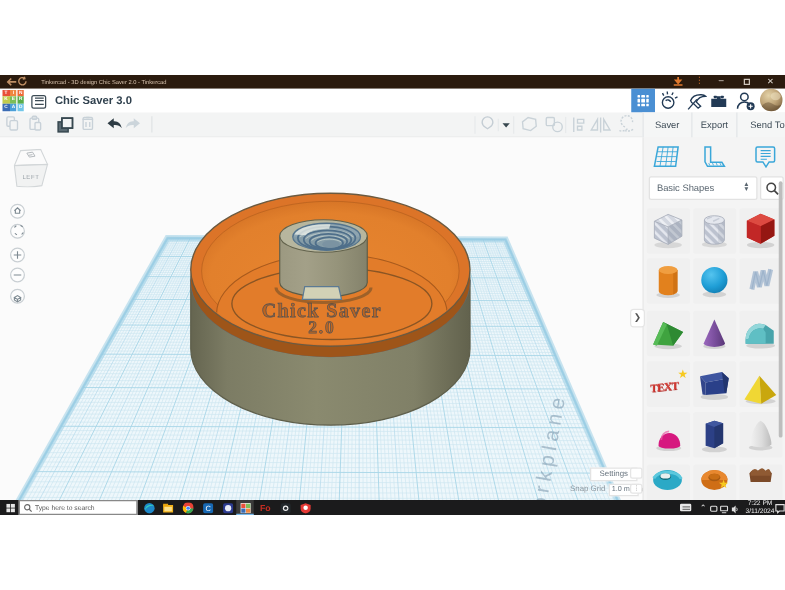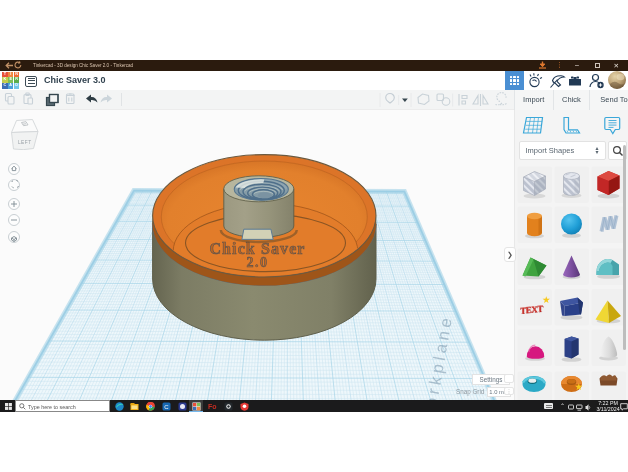--- a/index.html
+++ b/index.html
@@ -100,22 +100,22 @@
 <g stroke="#c9d2d8" stroke-width="1.1" fill="none">
 <path d="M40,7.5 l4.5,-3.5 l6,1.5 l0.5,5.5 l-4.5,3.5 l-6,-1.5 Z"></path>
 <rect x="59" y="4" width="6.5" height="6.5" rx="1"></rect>
       <circle cx="68" cy="11.5" r="3.8"></circle>
 <path d="M74.6,3.5 v13" stroke="#e4e7e9" stroke-width="0.8"></path>
 <path d="M81,4 v11.5 M84,5.5 h5 v3 h-5 Z M84,11 h3.5 v3 h-3.5 Z"></path>
 <path d="M102.5,4 v12 M100,14 l-5,0 l5,-8.5 Z M105,14 l5,0 l-5,-8.5 Z"></path>
 <path d="M122,11.5 a4.6,4.6 0 1 1 6,-3.8 M124,13 q-3,2.5 -6.5,1.5 M128.5,13.5 q-3.5,2 -6.5,1" stroke-dasharray="1.6,1.1"></path>
 </g>
 </svg>
-<div class="abs" style="left:513.5px;top:90px;width:39.5px;height:20px;background:#f5f6f6;border-left:1px solid #e2e5e7;color:#3c4a55;font-size:7.5px;line-height:20px;text-align:center">Import</div>
-<div class="abs" style="left:553px;top:90px;width:36px;height:20px;background:#f5f6f6;border-left:1px solid #e2e5e7;color:#3c4a55;font-size:7.5px;line-height:20px;text-align:center">Chick</div>
+<div class="abs" style="left:513.5px;top:90px;width:39.5px;height:20px;background:#f5f6f6;border-left:1px solid #e2e5e7;color:#3c4a55;font-size:7.5px;line-height:20px;text-align:center">Saver</div>
+<div class="abs" style="left:553px;top:90px;width:36px;height:20px;background:#f5f6f6;border-left:1px solid #e2e5e7;color:#3c4a55;font-size:7.5px;line-height:20px;text-align:center">Export</div>
 <div class="abs" style="left:589px;top:90px;width:49px;height:20px;background:#f5f6f6;border-left:1px solid #e2e5e7;color:#3c4a55;font-size:7.5px;line-height:20px;text-align:center">Send To</div>
 <div class="abs" style="left:0;top:110px;width:513.5px;height:290px;background:#fbfbfb;overflow:hidden">
 <svg class="abs" style="left:0;top:-110px" width="628" height="472" viewBox="0 0 628 472">
       <defs>
 <linearGradient id="wallg" x1="0" y1="0" x2="1" y2="0">
           <stop offset="0" stop-color="#656550"></stop>
           <stop offset="0.13" stop-color="#7c7c64"></stop>
           <stop offset="0.45" stop-color="#8a8a6f"></stop>
           <stop offset="0.8" stop-color="#808067"></stop>
           <stop offset="1" stop-color="#62624d"></stop>
@@ -200,21 +200,21 @@
 <svg class="abs" style="left:7px;top:6px" width="100" height="25" viewBox="0 0 100 25">
 <g stroke="#3aa7d9" stroke-width="1.2" fill="none">
 <path d="M4.5,1.5 L20.5,1.5 L18.5,17 L1.5,17 Z"></path>
 <path d="M8.5,1.5 L6,17 M12.5,1.5 L10.5,17 M16.5,1.5 L14.6,17 M4.2,5.4 h16 M3.7,9.3 h15.7 M3.2,13.2 h15.5" stroke-width="0.7"></path>
 <path d="M42,1.5 v12 l2,3.5 h13.5 l-2,-3.2 h-9 v-12.3 Z"></path>
 <path d="M45,14.5 l0.8,1.8 M48,14.5 l0.8,1.8 M51,14.5 l0.8,1.8 M54,14.5 l0.8,1.8" stroke-width="0.7"></path>
 <path d="M84,1.5 h12.5 q1.2,0 1.2,1.2 v9.6 q0,1.2 -1.2,1.2 h-3.2 l-2.5,4 l-2.5,-4 h-4.3 q-1.2,0 -1.2,-1.2 v-9.6 q0,-1.2 1.2,-1.2 Z"></path>
 <path d="M86.5,4.5 h8 M86.5,6.8 h8 M86.5,9.1 h8 M86.5,11.4 h5" stroke-width="0.9"></path>
 </g>
     </svg>
-<div class="abs" style="left:4px;top:31px;width:87px;height:19px;background:#fff;border:1px solid #e2e2e2;border-radius:2px;color:#5a6670;font-size:7.5px;line-height:17px;padding-left:6px">Import Shapes</div>
+<div class="abs" style="left:4px;top:31px;width:87px;height:19px;background:#fff;border:1px solid #e2e2e2;border-radius:2px;color:#5a6670;font-size:7.5px;line-height:17px;padding-left:6px">Basic Shapes</div>
 <div class="abs" style="left:81px;top:36px;color:#5a6670;font-size:6px;line-height:4px">▴<br>▾</div>
 <div class="abs" style="left:93px;top:31px;width:19px;height:19px;background:#fff;border:1px solid #e2e2e2;border-radius:2px"></div>
 <svg class="abs" style="left:97px;top:35px" width="12" height="12" viewBox="0 0 12 12">
       <circle cx="5" cy="5" r="3.4" fill="none" stroke="#444" stroke-width="1.2"></circle>
       <path d="M7.5,7.5 L10.5,10.5" stroke="#444" stroke-width="1.4"></path>
     </svg>
 </div>
 <svg class="abs" style="left:0;top:0" width="628" height="472" viewBox="0 0 628 472">
     <defs>
       <radialGradient id="sphg" cx="0.38" cy="0.3" r="0.85">

